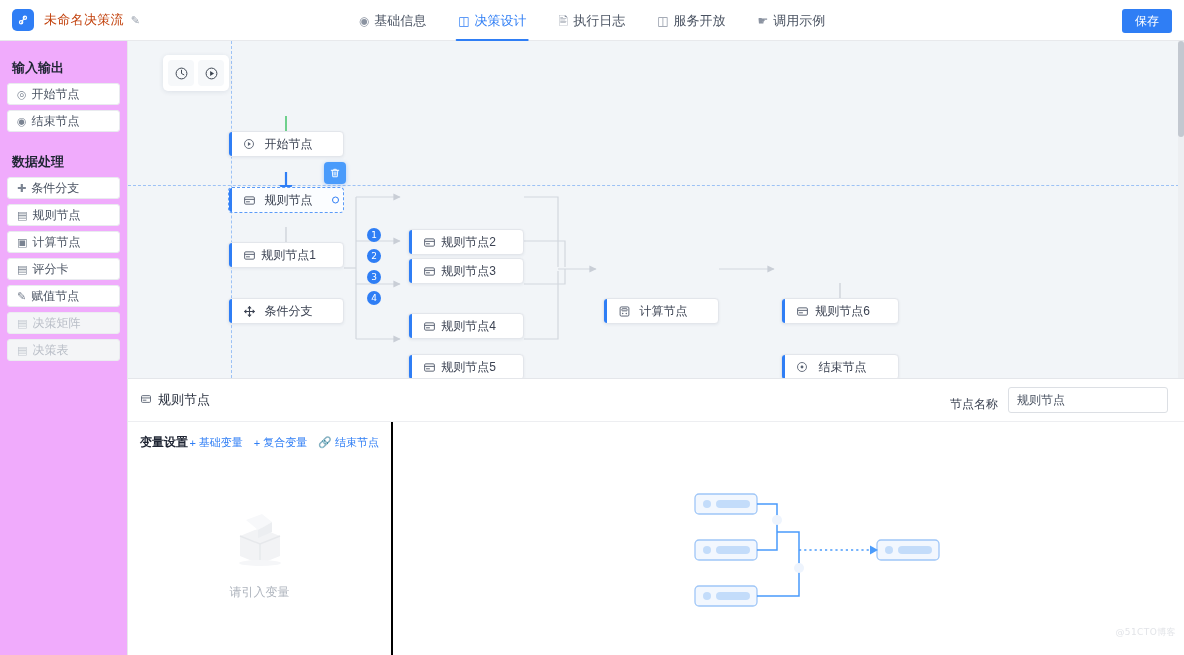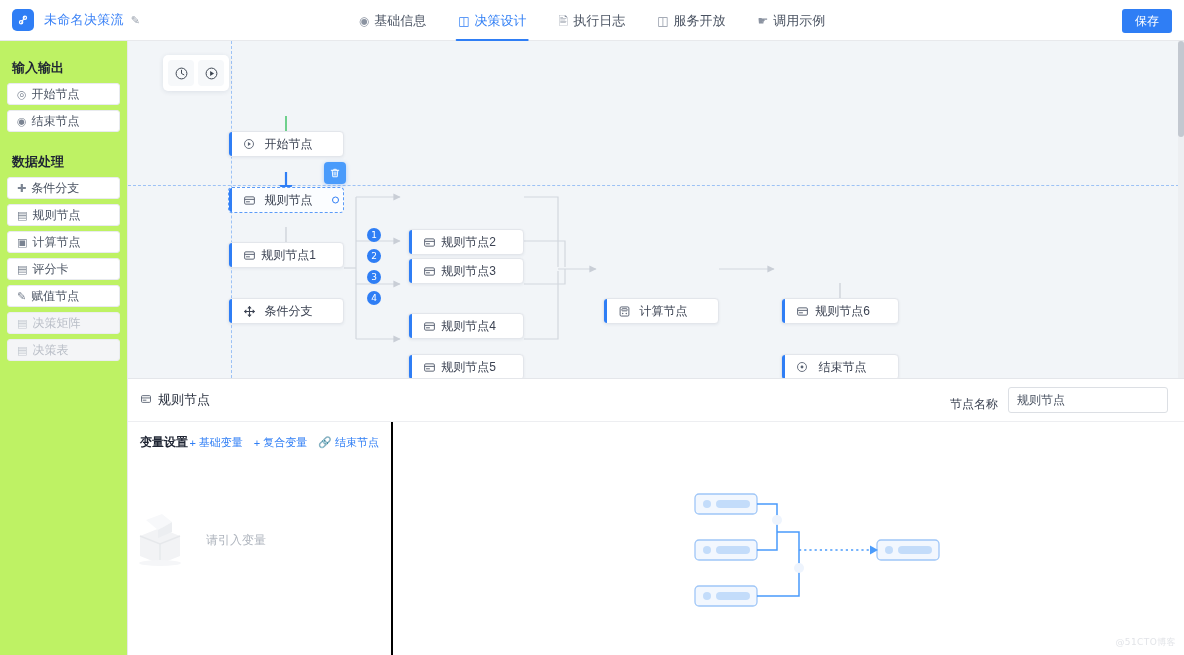--- a/index.html
+++ b/index.html
@@ -16,21 +16,21 @@
     background: #ffffff; border-bottom: 1px solid #e8e9ec;
     display: flex; align-items: center;
   }
   #brand { display: flex; align-items: center; padding-left: 12px; }
   #logo {
     width: 22px; height: 22px; border-radius: 5px; background: #2f7ef5;
     display: flex; align-items: center; justify-content: center;
     color: #fff; font-size: 12px; line-height: 1;
   }
   #flow-title {
-    margin-left: 10px; font-size: 13px; color: #3b82f6; letter-spacing: .3px;
+    margin-left: 10px; font-size: 13px; color: #c2410c; letter-spacing: .3px;
   }
   #edit-title-icon {
     margin-left: 7px; font-size: 11px; color: #9aa2ae; cursor: pointer;
   }
 
   #tabs {
     position: absolute; left: 50%; transform: translateX(-50%);
     top: 0; height: 41px; display: flex; align-items: stretch; gap: 0;
   }
   .tab {
@@ -49,21 +49,21 @@
   #save-btn {
     position: absolute; right: 12px; top: 9px;
     background: #2f7ef5; color: #fff; border: none; border-radius: 3px;
     font-size: 12px; padding: 0 13px; height: 24px; cursor: pointer;
     font-family: inherit;
   }
 
   
   #sidebar {
     position: absolute; left: 0; top: 41px; width: 128px; height: 614px;
-    background: #bef264; border-right: 1px solid #e8e9ec;
+    background: #f0abfc; border-right: 1px solid #e8e9ec;
     padding: 10px 7px 0 7px; overflow: hidden;
   }
   .side-group-title {
     font-size: 13px; font-weight: bold; color: #1f2533;
     padding: 8px 5px 6px 5px;
   }
   .side-item {
     height: 22px; margin-bottom: 5px;
     border: 1px solid #e9ebef; border-radius: 3px; background: #fff;
     display: flex; align-items: center; gap: 5px;
@@ -177,27 +177,27 @@
   }
   #var-head { display: flex; align-items: center; }
   #var-title { font-size: 12px; font-weight: bold; color: #1f2533; }
   #var-links { margin-left: auto; display: flex; gap: 11px; }
   .var-link {
     font-size: 11px; color: #2f7ef5; cursor: pointer;
     display: flex; align-items: center; gap: 3px; white-space: nowrap;
   }
   #empty-state {
     position: absolute; left: 0; right: 0; top: 88px;
-    display: flex; flex-direction: row; align-items: center; gap: 14px;
+    display: flex; flex-direction: column; align-items: center; gap: 14px;
   }
   #empty-text { font-size: 12px; color: #aeb4bd; }
 
   #rule-col { flex: 1; position: relative; }
   #watermark {
-    position: absolute; right: 8px; bottom: 6px;
+    position: absolute; right: 8px; bottom: 16px;
     font-size: 9px; color: #e2e4e8; letter-spacing: .4px;
     font-family: "DejaVu Sans", sans-serif;
   }
 </style>
 </head>
 <body>
 
 <div id="topbar">
   <div id="brand">
     <div id="logo">

